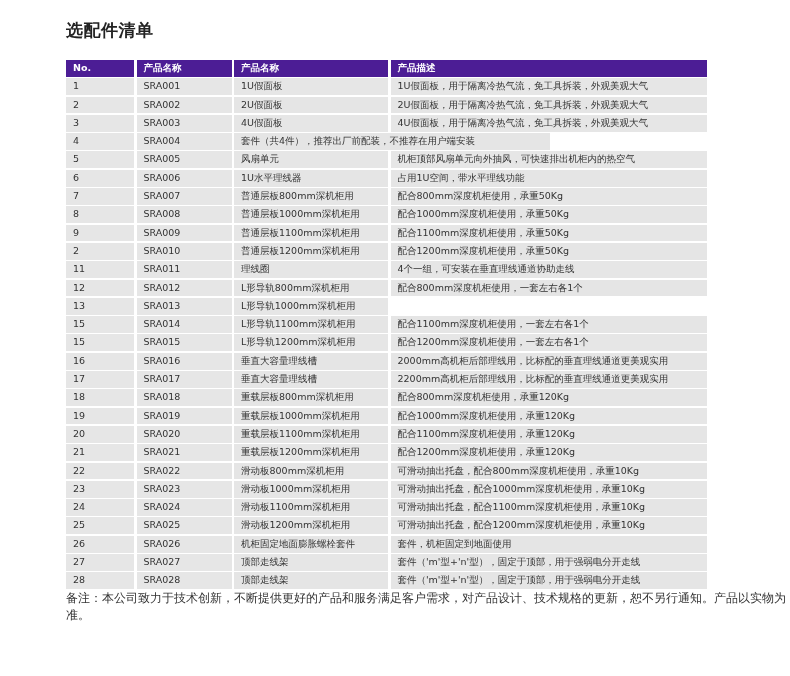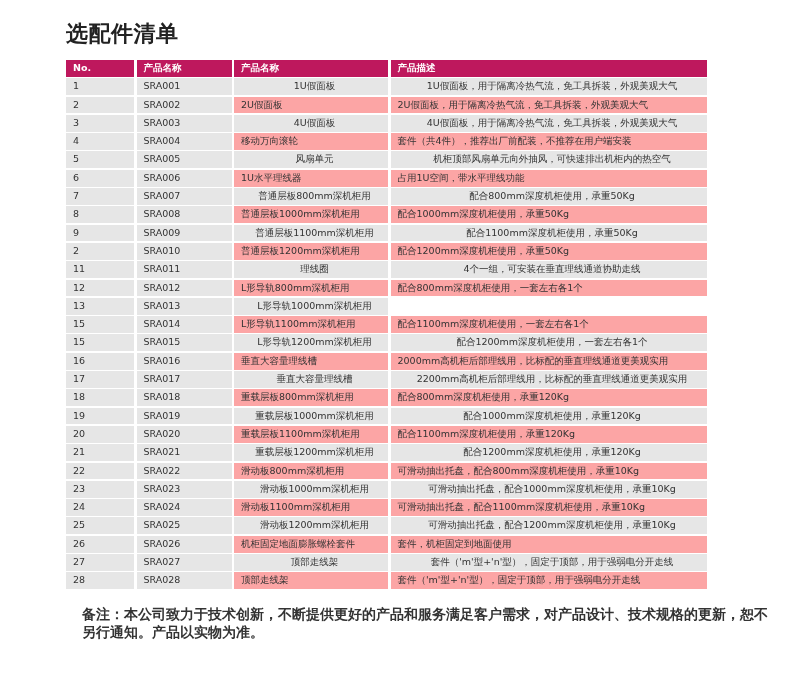--- a/index.html
+++ b/index.html
@@ -1,29 +1,29 @@
 <!DOCTYPE html>
 <html><head>
 <meta charset="utf-8">
 <style>
   html, body { margin: 0; padding: 0; background: #ffffff; }
   body { width: 790px; height: 676px; position: relative; font-family: "DejaVu Sans", "Liberation Sans", sans-serif; color: #333333; overflow: hidden; }
-  .title { position: absolute; left: 66px; top: 19px; font-size: 22px; font-weight: bold; color: #222222; letter-spacing: 0.5px; margin: 0; }
+  .title { position: absolute; left: 66px; top: 19px; font-size: 17px; font-weight: bold; color: #222222; letter-spacing: 0.5px; margin: 0; }
   .tbl { position: absolute; left: 66px; top: 60px; width: 657px; }
   .row { display: flex; height: 18.3px; margin-bottom: 0; }
   .cell { box-sizing: border-box; height: 16.8px; line-height: 16.8px; font-size: 9.5px; padding-left: 7px; white-space: nowrap; overflow: hidden; margin-right: 2.5px; margin-bottom: 1.5px; }
   .c1 { width: 68px; }
   .c2 { width: 95px; }
   .c3 { width: 154px; }
   .c4 { width: 316px; margin-right: 4px; }
-  .hdr .cell { background: #be185d; color: #ffffff; font-weight: bold; }
+  .hdr .cell { background: #4c1d95; color: #ffffff; font-weight: bold; }
   .body-row .c1, .body-row .c2 { background: #e6e6e6; }
-  .body-row.odd .c3, .body-row.odd .c4 { background: #e6e6e6; text-align: center; }
-  .body-row.even .c3, .body-row.even .c4 { background: #fca5a5; }
-  .note { position: absolute; left: 66px; top: 590px; font-size: 14px; color: #333333; margin: 16px; font-weight: bold; }
+  .body-row.odd .c3, .body-row.odd .c4 { background: #e6e6e6; }
+  .body-row.even .c3, .body-row.even .c4 { background: #e5e5e5; }
+  .note { position: absolute; left: 66px; top: 590px; font-size: 12px; color: #333333; margin: 0; }
 </style>
 </head>
 <body>
 
 <h1 class="title">选配件清单</h1>
 
 <div class="tbl">
   <div class="row hdr">
     <div class="cell c1">No.</div>
     <div class="cell c2">产品名称</div>
@@ -45,21 +45,20 @@
       </div>
       <div class="row body-row odd">
         <div class="cell c1">3</div>
         <div class="cell c2">SRA003</div>
         <div class="cell c3">4U假面板</div>
         <div class="cell c4">4U假面板，用于隔离冷热气流，免工具拆装，外观美观大气</div>
       </div>
       <div class="row body-row even">
         <div class="cell c1">4</div>
         <div class="cell c2">SRA004</div>
-        <div class="cell c3">移动万向滚轮</div>
         <div class="cell c4">套件（共4件），推荐出厂前配装，不推荐在用户端安装</div>
       </div>
       <div class="row body-row odd">
         <div class="cell c1">5</div>
         <div class="cell c2">SRA005</div>
         <div class="cell c3">风扇单元</div>
         <div class="cell c4">机柜顶部风扇单元向外抽风，可快速排出机柜内的热空气</div>
       </div>
       <div class="row body-row even">
         <div class="cell c1">6</div>

